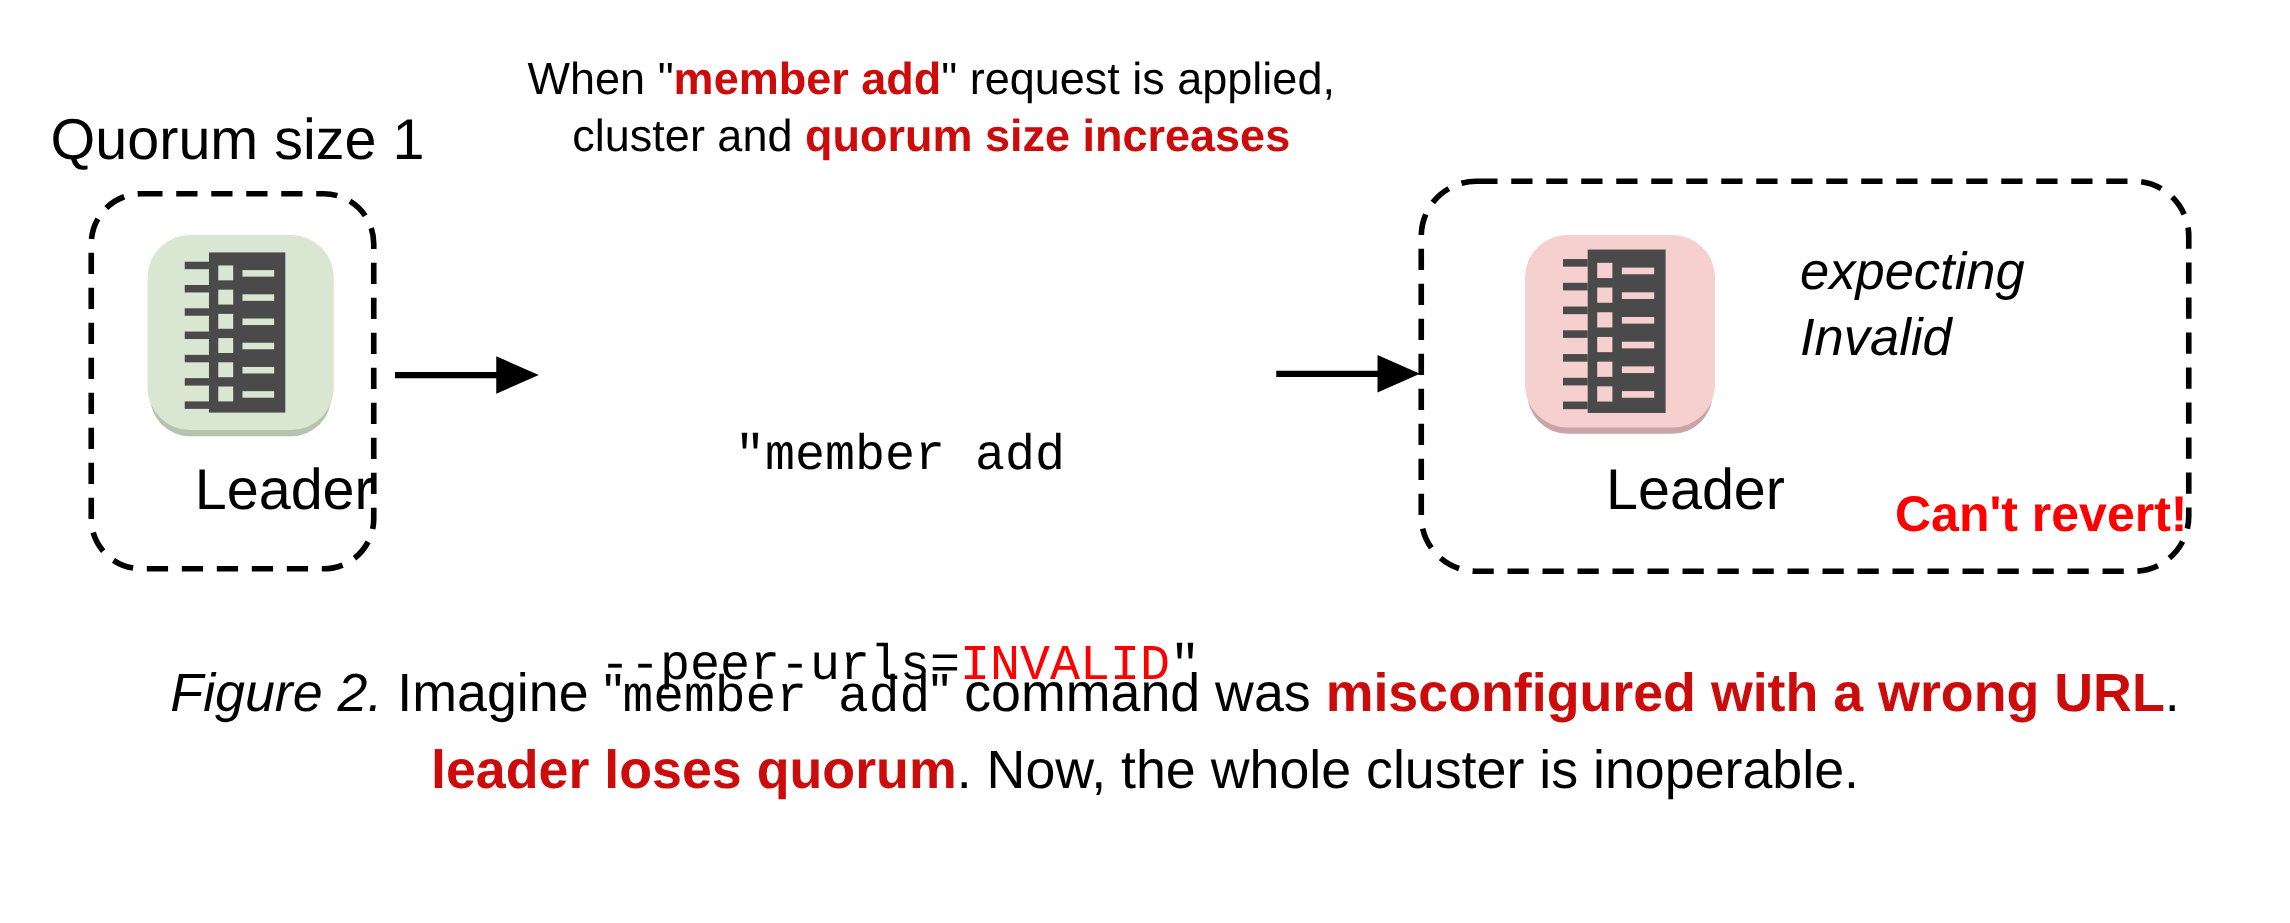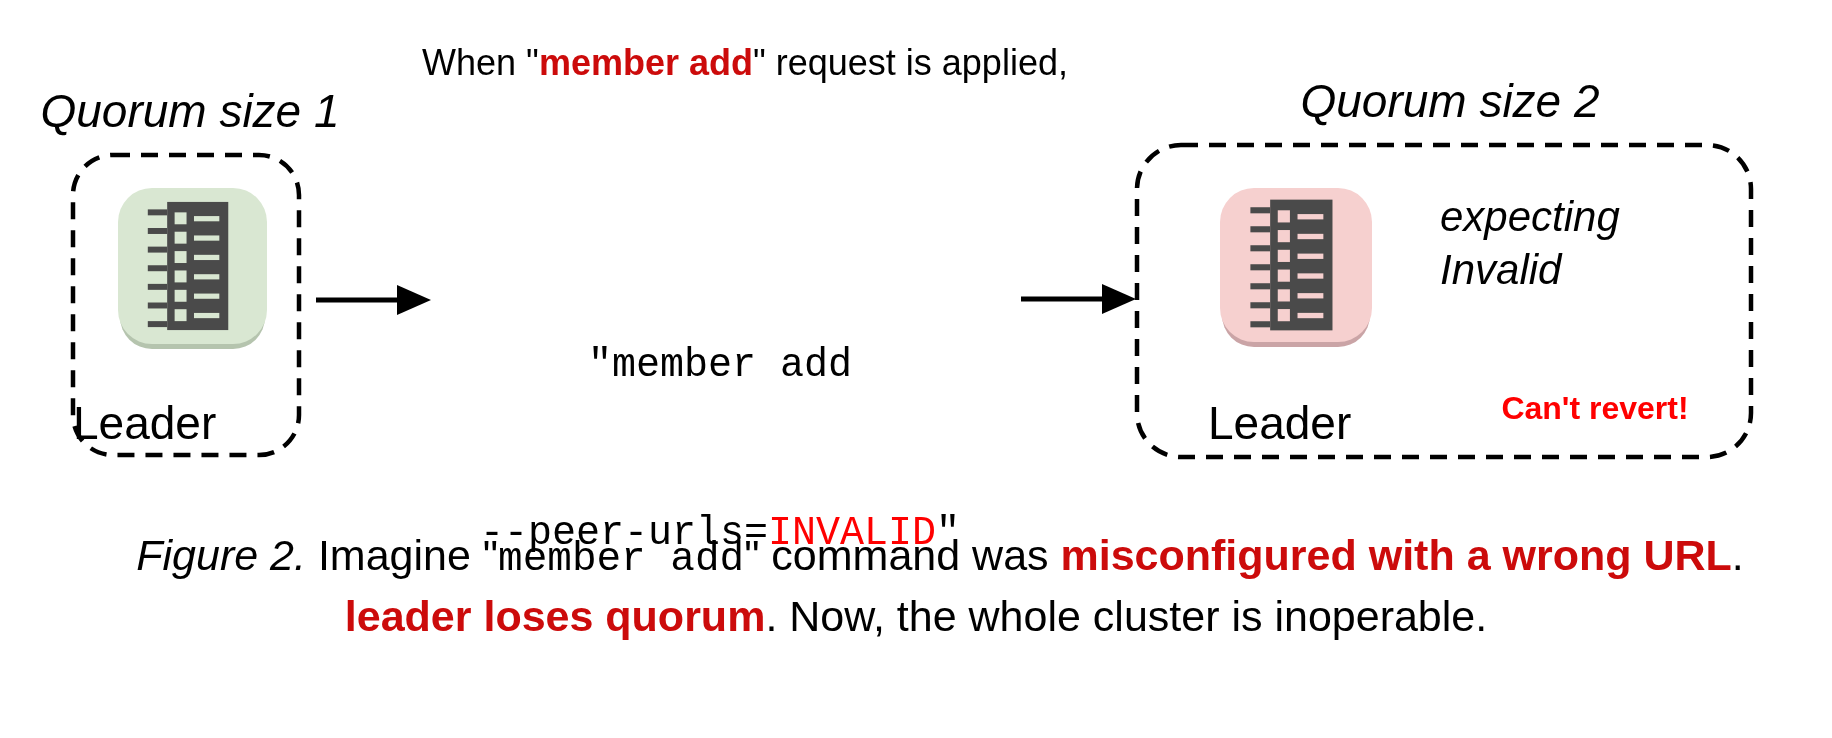--- a/index.html
+++ b/index.html
@@ -1,32 +1,32 @@
 <!DOCTYPE html>
 <html><head>
 <meta charset="utf-8">
 <style>
   html,body{margin:0;padding:0;background:#ffffff;}
   .page{
     position:relative;width:1832px;height:738px;background:#ffffff;
     font-family:"Liberation Sans",sans-serif;color:#000;overflow:hidden;
   }
   .abs{position:absolute;}
-  .cluster-title{font-size:46px;line-height:1.1;text-align:center;white-space:nowrap;font-style:italic;}
+  .cluster-title{font-size:46px;line-height:1.1;text-align:center;white-space:nowrap;}
   .node-icon{position:absolute;border-radius:34px;}
   .node-icon.green{background:#d9e7d2;box-shadow:0 7px 0 -2px #b5c4ae;}
   .node-icon.pink{background:#f6d0cf;box-shadow:0 7px 0 -2px #caa4a6;}
   .node-icon svg{position:absolute;left:0;top:0;width:100%;height:100%;}
-  .node-label{font-size:46px;text-align:left;white-space:nowrap;margin-top:32px;}
+  .node-label{font-size:46px;text-align:right;white-space:nowrap;}
   .annotation{font-size:36px;line-height:46px;text-align:center;white-space:nowrap;}
   .red-bold{color:#cc0b0b;font-weight:bold;}
   .bright-red{color:#ff0000;}
   .code{font-family:"Liberation Mono",monospace;font-size:40px;line-height:56px;text-align:center;white-space:pre;}
   .note{font-style:italic;font-size:42px;line-height:53px;text-align:left;}
-  .warning{color:#ff0000;font-weight:bold;font-size:32px;text-align:center;white-space:nowrap;}
+  .warning{color:#ff0000;font-weight:bold;font-size:40px;text-align:right;white-space:nowrap;}
   .caption{font-size:43px;line-height:57px;text-align:center;color:#000;}
   .caption .fig{font-style:italic;margin-left:48px;}
   .caption .mono{font-family:"Liberation Mono",monospace;font-size:41px;}
   .dashed-box rect{fill:none;stroke:#000;stroke-width:4.5;}
   .arrow line{stroke:#000;stroke-width:5;}
   .arrow polygon{fill:#000;}
 </style>
 </head>
 <body>
 
@@ -69,33 +69,33 @@
 
   <div class="abs node-label" style="left:73px;top:364px;width:226px;">Leader</div>
 
   <svg class="abs arrow" style="left:313px;top:278px;" width="120" height="44" viewBox="0 0 120 44">
     <line x1="3" y1="22" x2="86" y2="22"></line>
     <polygon points="84,7 118,22 84,37"></polygon>
   </svg>
 
   <div class="abs annotation" style="left:420px;top:40px;width:650px;">
     <div><span>When "</span><span class="red-bold">member add</span><span>" request is applied,</span></div>
+    <div><span>cluster and </span><span class="red-bold">quorum size increases</span></div>
   </div>
 
   <div class="abs code" style="left:400px;top:226px;width:640px;">
     <div><span>"member add</span></div>
     <div><span>--peer-urls=</span><span class="bright-red">INVALID</span><span>"</span></div>
   </div>
 
   <svg class="abs arrow" style="left:1018px;top:277px;" width="120" height="44" viewBox="0 0 120 44">
     <line x1="3" y1="22" x2="86" y2="22"></line>
     <polygon points="84,7 118,22 84,37"></polygon>
   </svg>
 
-  <div class="abs cluster-title" style="left:1150px;top:76px;width:600px;">Quorum size 2</div>
 
   <svg class="abs dashed-box" style="left:1134px;top:142px;" width="620" height="318" viewBox="0 0 620 318">
     <rect x="3" y="3" width="614" height="312" rx="44" stroke-dasharray="17 11"></rect>
   </svg>
 
   <div class="abs node-icon pink" style="left:1220px;top:188px;width:152px;height:154px;">
     <svg viewBox="0 0 100 100" aria-hidden="true">
       <g fill="#4a4a4a">
         <rect x="33" y="7" width="41" height="86"></rect>
         <rect x="20" y="12" width="13" height="4"></rect>

